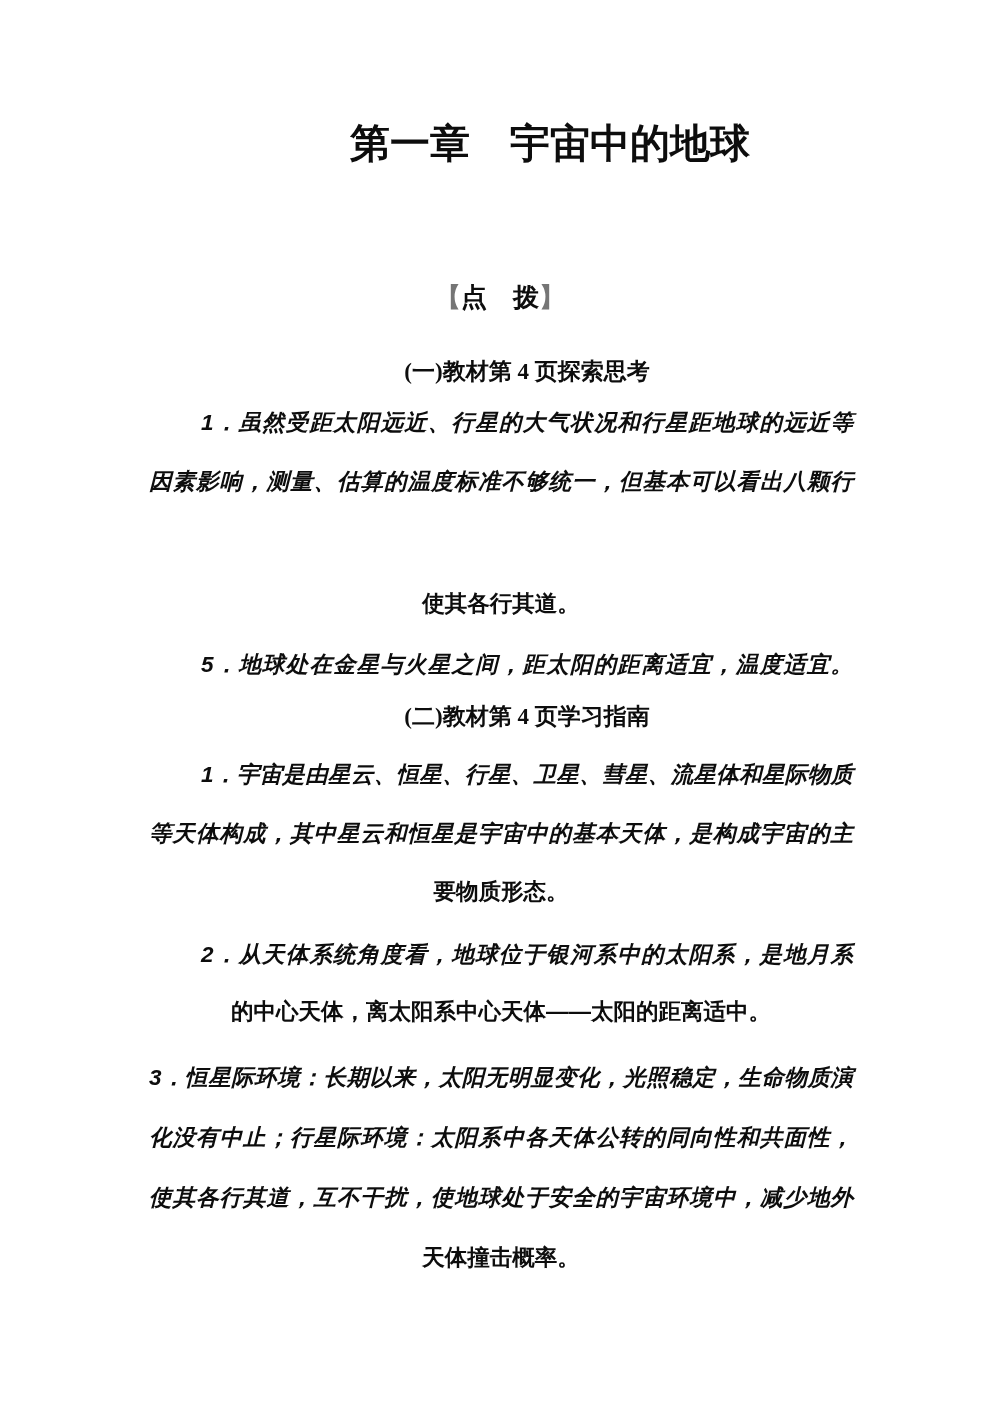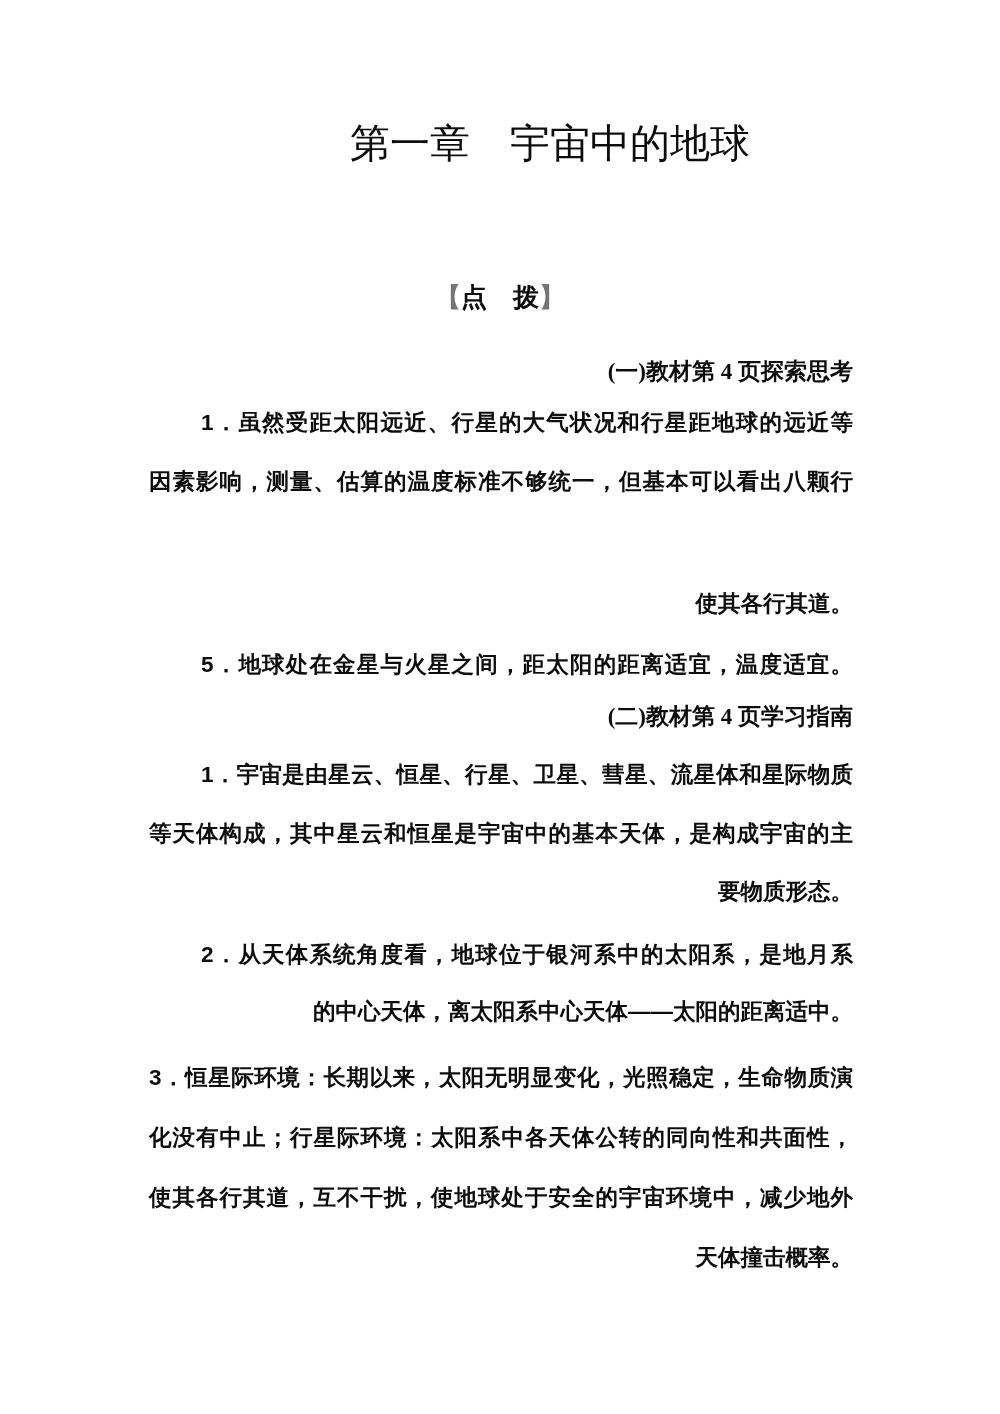--- a/index.html
+++ b/index.html
@@ -9,21 +9,21 @@
     height: 1414px;
     margin: 0 auto;
     background: var(--page-bg, #ffffff);
     overflow: hidden;
     font-family: "Liberation Sans", "DejaVu Sans", sans-serif;
   }
   .title {
     position: absolute;
     left: 350px;
     font-family: "Liberation Serif", "DejaVu Serif", serif;
-    font-weight: 400;
+    font-weight: 700;
     font-size: 40px;
     line-height: 1;
     color: var(--ink, #0d0d0d);
     white-space: nowrap;
     letter-spacing: 0px;
   }
   .callout {
     position: absolute;
     left: 0;
     width: 1000px;
@@ -36,29 +36,30 @@
   }
   .callout .bracket { color: var(--bracket, #757575); }
   .line {
     position: absolute;
     left: 149px;
     width: 704px;
     font-size: 22.5px;
     font-weight: 700;
     line-height: 1.2;
     color: var(--ink, #0d0d0d);
-    text-align: right;
+    text-align: center;
   }
   .heading {
     font-family: "Liberation Serif", "DejaVu Serif", serif;
     font-size: 23px;
   }
   .fill {
     text-align: justify;
     text-align-last: justify;
+    font-style: italic;
   }
   .indent { text-indent: 52px; }
 </style>
 </head>
 <body>
 
 <div class="page">
 
   <div class="title" style="top:124px">第一章　宇宙中的地球</div>
 

